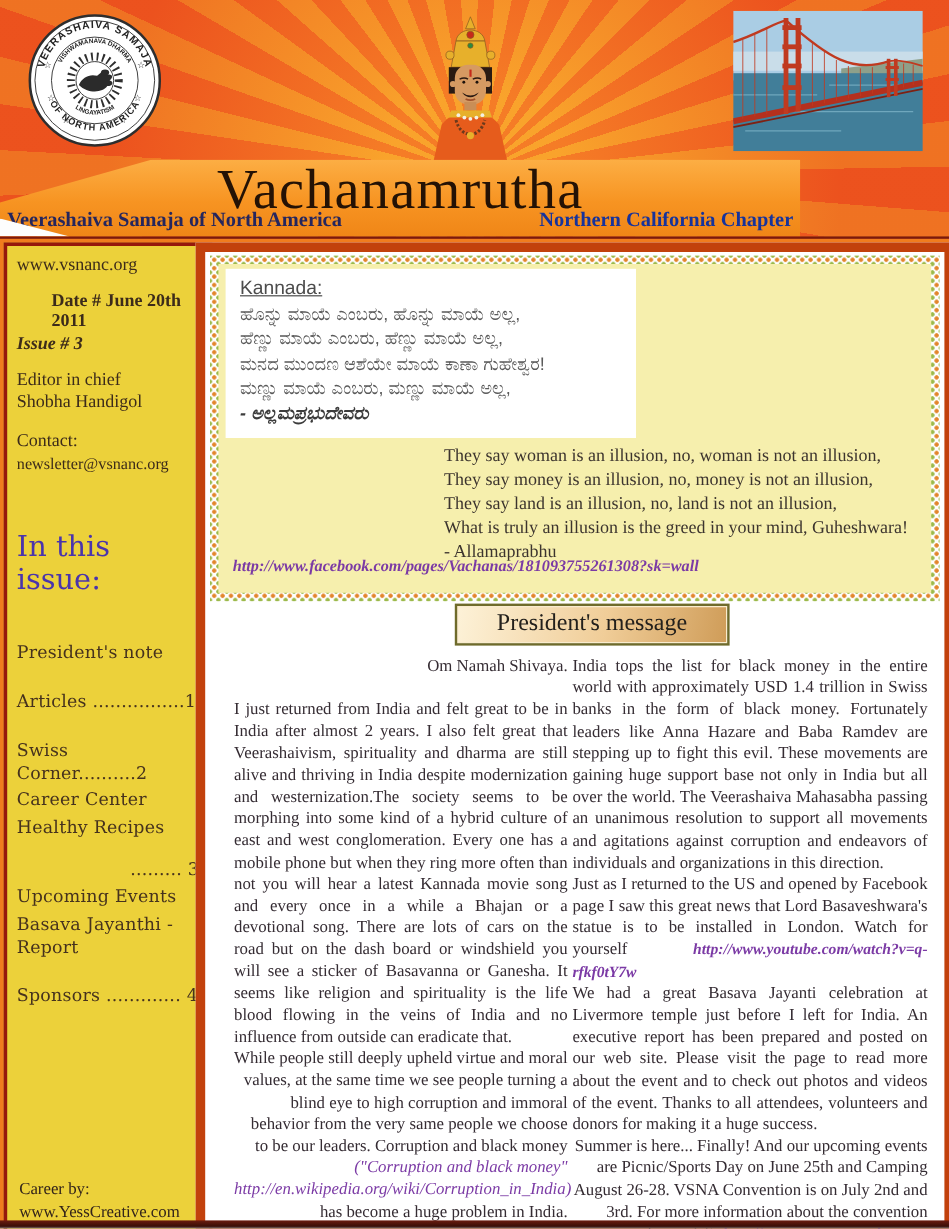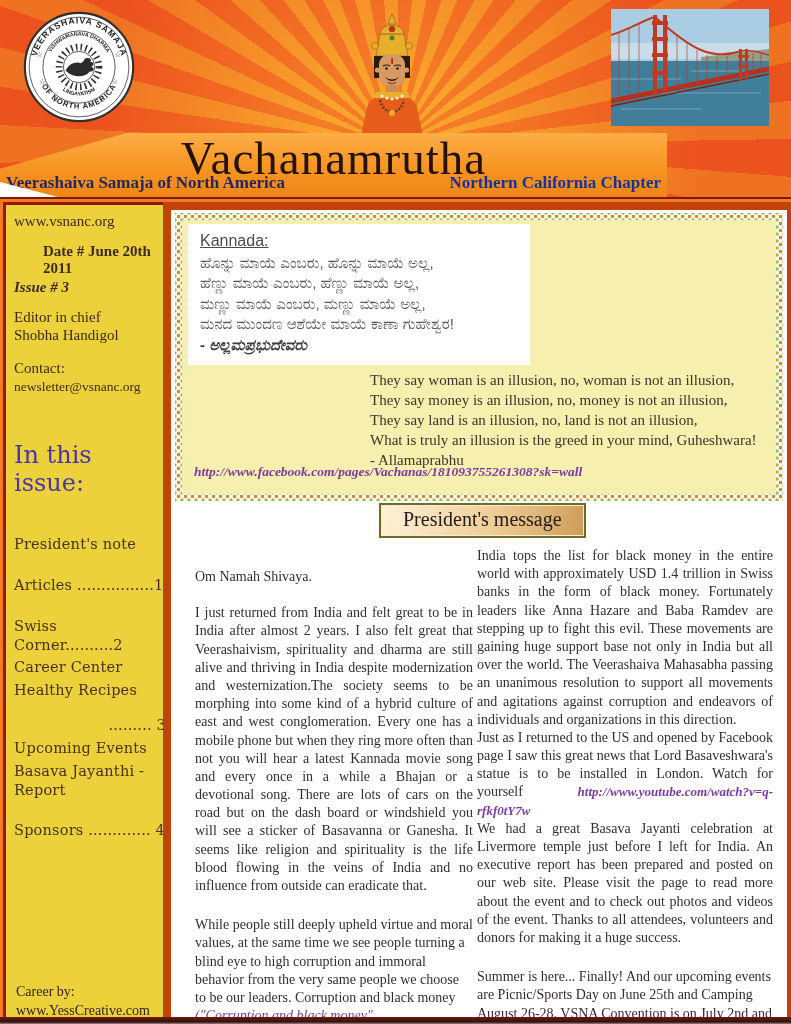--- a/index.html
+++ b/index.html
@@ -56,30 +56,30 @@
   .vachana-inner{position:absolute;inset:7px;background:#f6efad;}
   .kannada-box{position:absolute;left:6px;top:4px;width:342px;height:141px;background:#ffffff;
     padding:8px 12px;box-sizing:border-box;font-family:"Liberation Sans",sans-serif;color:#5a5a5a;}
   .kannada-heading{font-size:16px;text-decoration:underline;color:#4c4c4c;margin-bottom:3px;}
   .kannada-line{font-size:15px;line-height:1.35;}
   .kannada-attrib{font-size:15px;font-weight:bold;font-style:italic;color:#3c3c3c;margin-top:2px;}
   .translation{position:absolute;left:188px;top:151px;width:418px;color:#3c342e;
     font-size:15px;line-height:1.33;}
   .more-vachanas{position:absolute;left:12px;top:242px;color:#3e2f12;font-size:15.5px;}
   .more-link{display:block;font-size:13.5px;font-style:italic;font-weight:bold;color:#7b3aa5;margin-top:2px;}
-  .pm-heading{position:absolute;left:208px;top:293px;padding:3px 22px 5px;
+  .pm-heading{position:absolute;left:208px;top:293px;padding:3px 33px 5px;
     background:linear-gradient(100deg,#fdf2d8 0%,#f0cd98 55%,#cf9c58 100%);
     border:2px solid #6f6b2b;box-shadow:inset 0 0 0 1px #f9ecce;
     font-size:20px;color:#23201c;}
   .columns{position:absolute;left:0;top:337px;width:616px;}
   .col{position:absolute;top:0;color:#352c33;font-size:14px;line-height:1.3;}
   .col-left{left:24px;width:278px;}
   .col-right{left:306px;width:296px;}
   .para{margin:0 0 0 0;text-align:justify;}
-  .para.ragged{text-align:left;margin-top:21px;}
+  .para.ragged{text-align:right;}
   .para.space-after{margin-bottom:18px;}
   .inline-link{color:#7b3aa5;font-style:italic;}
   .inline-link.small{font-size:13px;font-weight:bold;}
 
   .bottom-strip{position:absolute;left:0;bottom:0;width:791px;height:7px;
     background:linear-gradient(180deg,#6b1c10 0%,#3a0e07 70%,#8a8a8a 100%);}
 </style>
 </head>
 <body>
 
@@ -239,22 +239,22 @@
   </aside>
 
   <main class="main-panel">
 
     <section class="vachana-frame">
       <div class="vachana-inner">
         <div class="kannada-box">
           <div class="kannada-heading">Kannada:</div>
           <div class="kannada-line">ಹೊನ್ನು ಮಾಯೆ ಎಂಬರು, ಹೊನ್ನು ಮಾಯೆ ಅಲ್ಲ,</div>
           <div class="kannada-line">ಹೆಣ್ಣು ಮಾಯೆ ಎಂಬರು, ಹೆಣ್ಣು ಮಾಯೆ ಅಲ್ಲ,</div>
+          <div class="kannada-line">ಮನದ ಮುಂದಣ ಆಶೆಯೇ ಮಾಯೆ ಕಾಣಾ ಗುಹೇಶ್ವರ!</div>
           <div class="kannada-line">ಮಣ್ಣು ಮಾಯೆ ಎಂಬರು, ಮಣ್ಣು ಮಾಯೆ ಅಲ್ಲ,</div>
-          <div class="kannada-line">ಮನದ ಮುಂದಣ ಆಶೆಯೇ ಮಾಯೆ ಕಾಣಾ ಗುಹೇಶ್ವರ!</div>
           <div class="kannada-attrib">- ಅಲ್ಲಮಪ್ರಭುದೇವರು</div>
         </div>
         <div class="translation">
           <div>They say woman is an illusion, no, woman is not an illusion,</div>
           <div>They say money is an illusion, no, money is not an illusion,</div>
           <div>They say land is an illusion, no, land is not an illusion,</div>
           <div>What is truly an illusion is the greed in your mind, Guheshwara!</div>
           <div>- Allamaprabhu</div>
         </div>
         <div class="more-vachanas">

